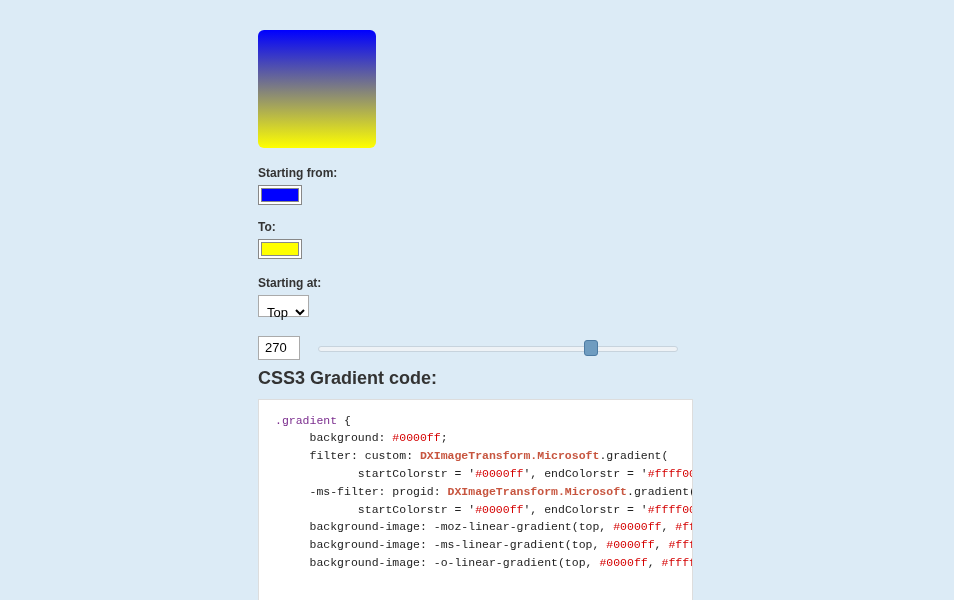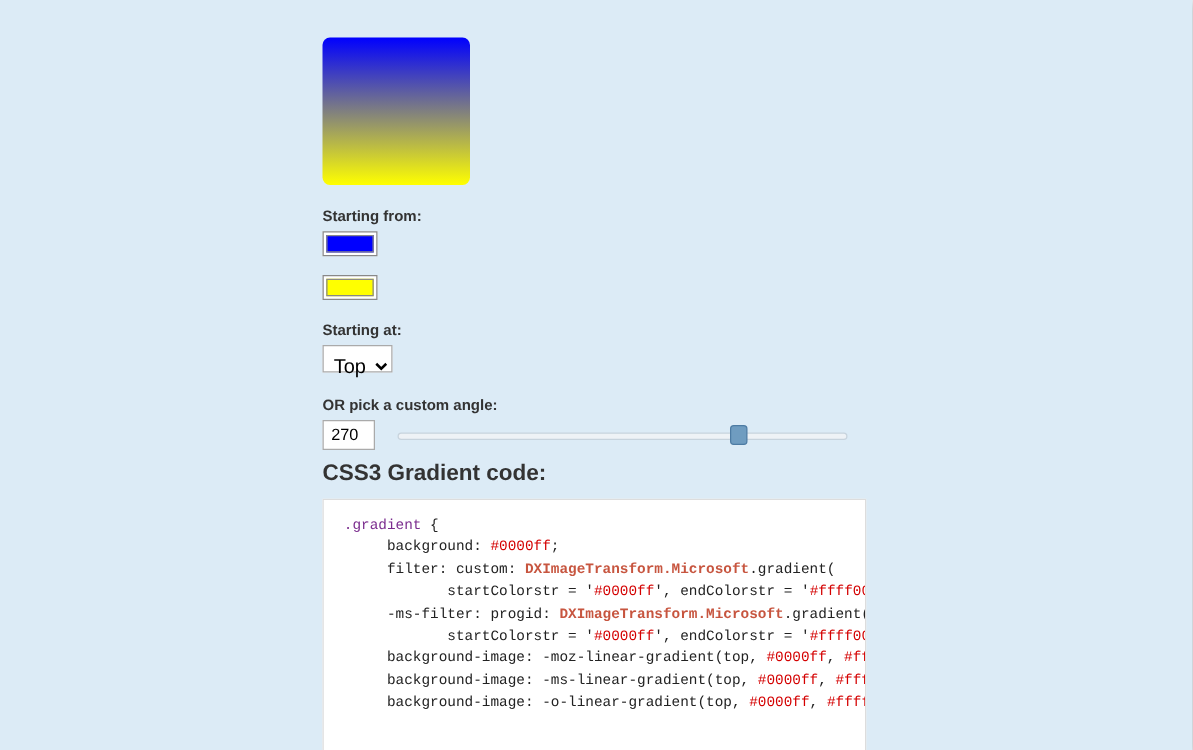--- a/index.html
+++ b/index.html
@@ -48,21 +48,21 @@
   }
   .select-wrap {
     display: inline-block;
     background: #fff;
     border: 1px solid #aaa;
     height: 22px;
   }
   .select-wrap select {
     border: none;
     background: transparent;
-    font-size: 16px;
+    font-size: 13px;
     height: 32px;
     padding: 0 4px;
     outline: none;
   }
   .angle-row { display: flex; align-items: center; gap: 18px; }
   .angle-input {
     width: 42px; height: 24px;
     border: 1px solid #aaa;
     background: #fff;
     padding: 0 6px;
@@ -124,36 +124,36 @@
     <div class="preview"></div>
 
     <div class="field-group">
       <div class="label">Starting from:</div>
       <div class="swatch">
         <div class="swatch-inner" style="background:#0000ff"></div>
       </div>
     </div>
 
     <div class="field-group" style="margin-top:12px">
+      <div class="label">To:</div>
       <div class="swatch">
         <div class="swatch-inner" style="background:#ffff00"></div>
       </div>
     </div>
 
     <div class="field-group" style="margin-top:14px">
       <div class="label">Starting at:</div>
       <div class="select-wrap">
         <select>
           <option>Top</option>
         </select>
       </div>
     </div>
 
     <div class="field-group" style="margin-top:16px">
-      <div class="label">OR pick a custom angle:</div>
       <div class="angle-row">
         <input class="angle-input" value="270" style="">
         <div class="slider-wrap">
           <div class="slider-track"></div>
           <div class="slider-thumb"></div>
         </div>
       </div>
     </div>
 
     <h2 class="code-head">CSS3 Gradient code:</h2>

